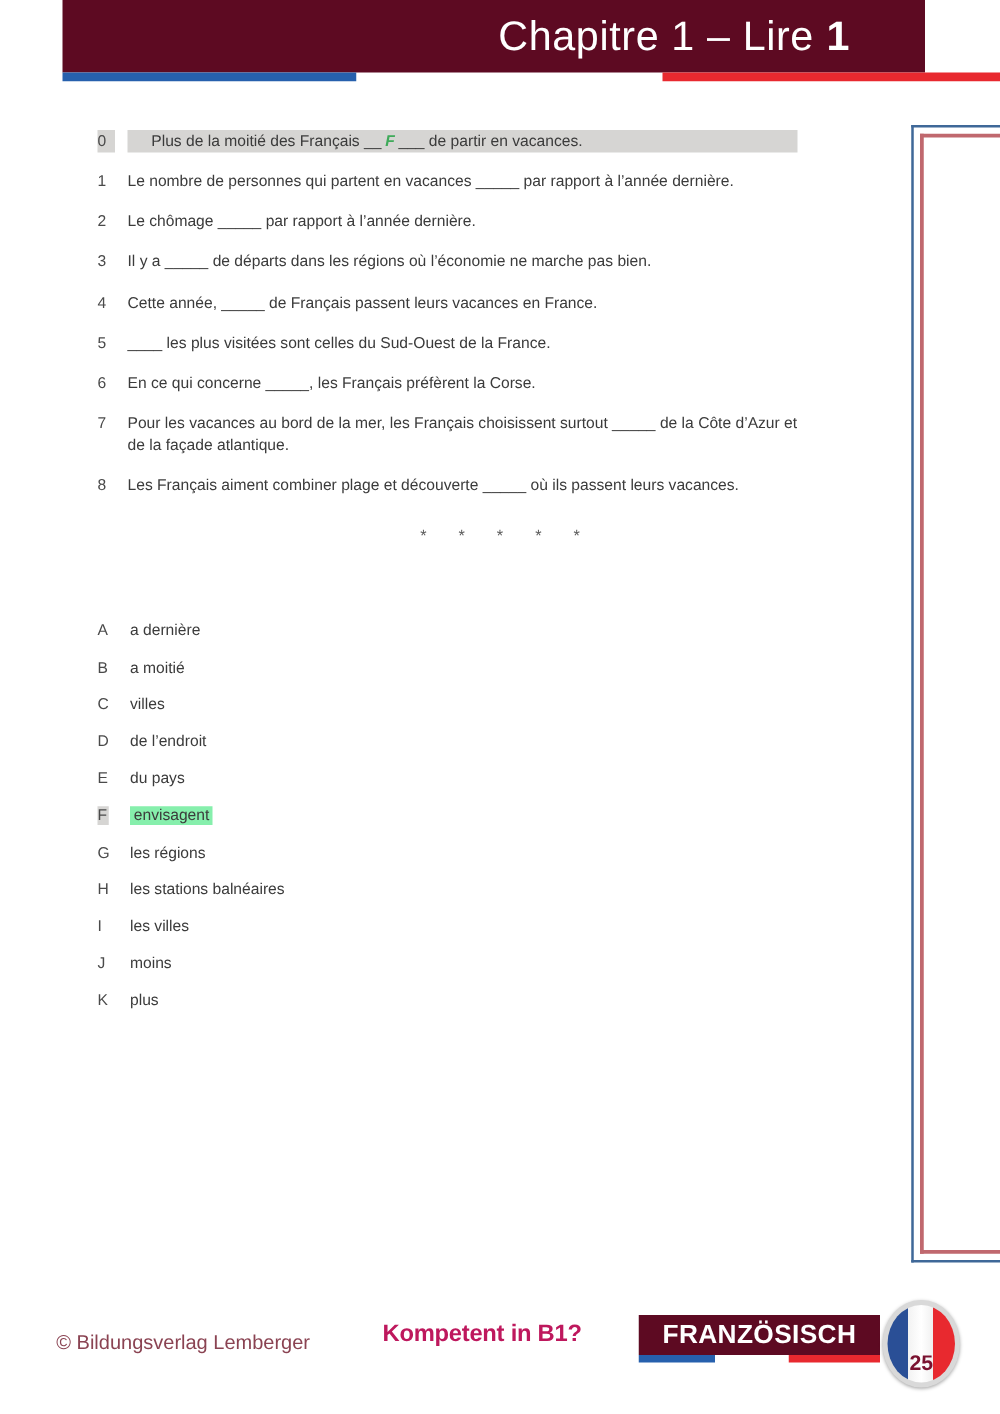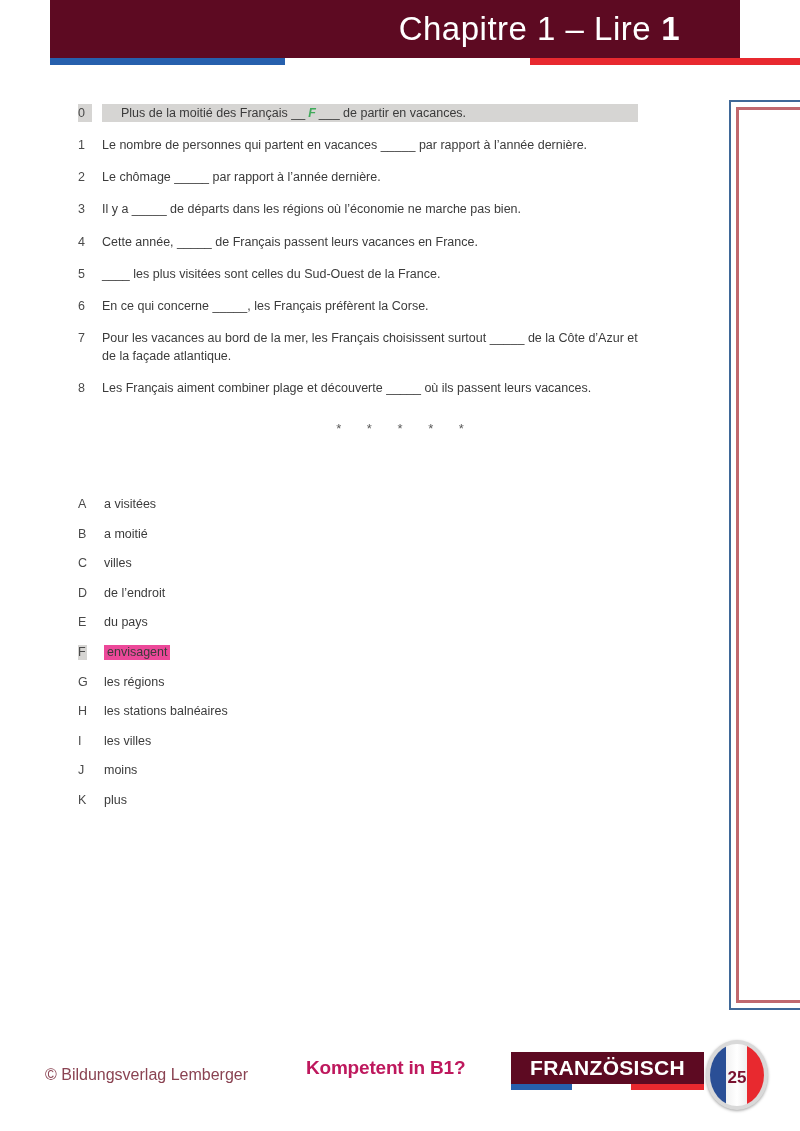--- a/index.html
+++ b/index.html
@@ -164,21 +164,21 @@
   }
   .opt-label {
     flex: 1;
   }
   .opt-row.highlight .opt-letter {
     background: #d6d5d3;
     width: 9px;
     flex: 0 0 9px;
   }
   .opt-row.highlight .opt-label {
-    background: #ec4899;
+    background: #86efac;
     flex: 0 0 auto;
     padding: 0 3px;
     margin-left: 17px;
   }
 
   
   .footer-copyright {
     position: absolute;
     left: 45px;
     top: 1066px;
@@ -260,21 +260,21 @@
     border-radius: 50%;
     background: linear-gradient(to right,
       #2a4f96 0%, #2a4f96 30%,
       #f2f2f2 30%, #ffffff 50%, #f0f0f0 68%,
       #e8292f 68%, #e8292f 100%);
     overflow: hidden;
   }
   .page-badge-num {
     position: absolute;
     left: 0;
-    top: 3px;
+    top: 16px;
     width: 62px;
     height: 70px;
     line-height: 70px;
     text-align: center;
     font-size: 17px;
     font-weight: bold;
     color: #7a1230;
   }
 </style>
 </head>
@@ -342,21 +342,21 @@
   </div>
 
 </div>
 
 <div class="asterisks">*  *  *  *  *</div>
 
 <div class="options">
 
   <div class="opt-row">
     <div class="opt-letter">A</div>
-    <div class="opt-label">a visitées</div>
+    <div class="opt-label">a dernière</div>
   </div>
 
   <div class="opt-row">
     <div class="opt-letter">B</div>
     <div class="opt-label">a moitié</div>
   </div>
 
   <div class="opt-row">
     <div class="opt-letter">C</div>
     <div class="opt-label">villes</div>

